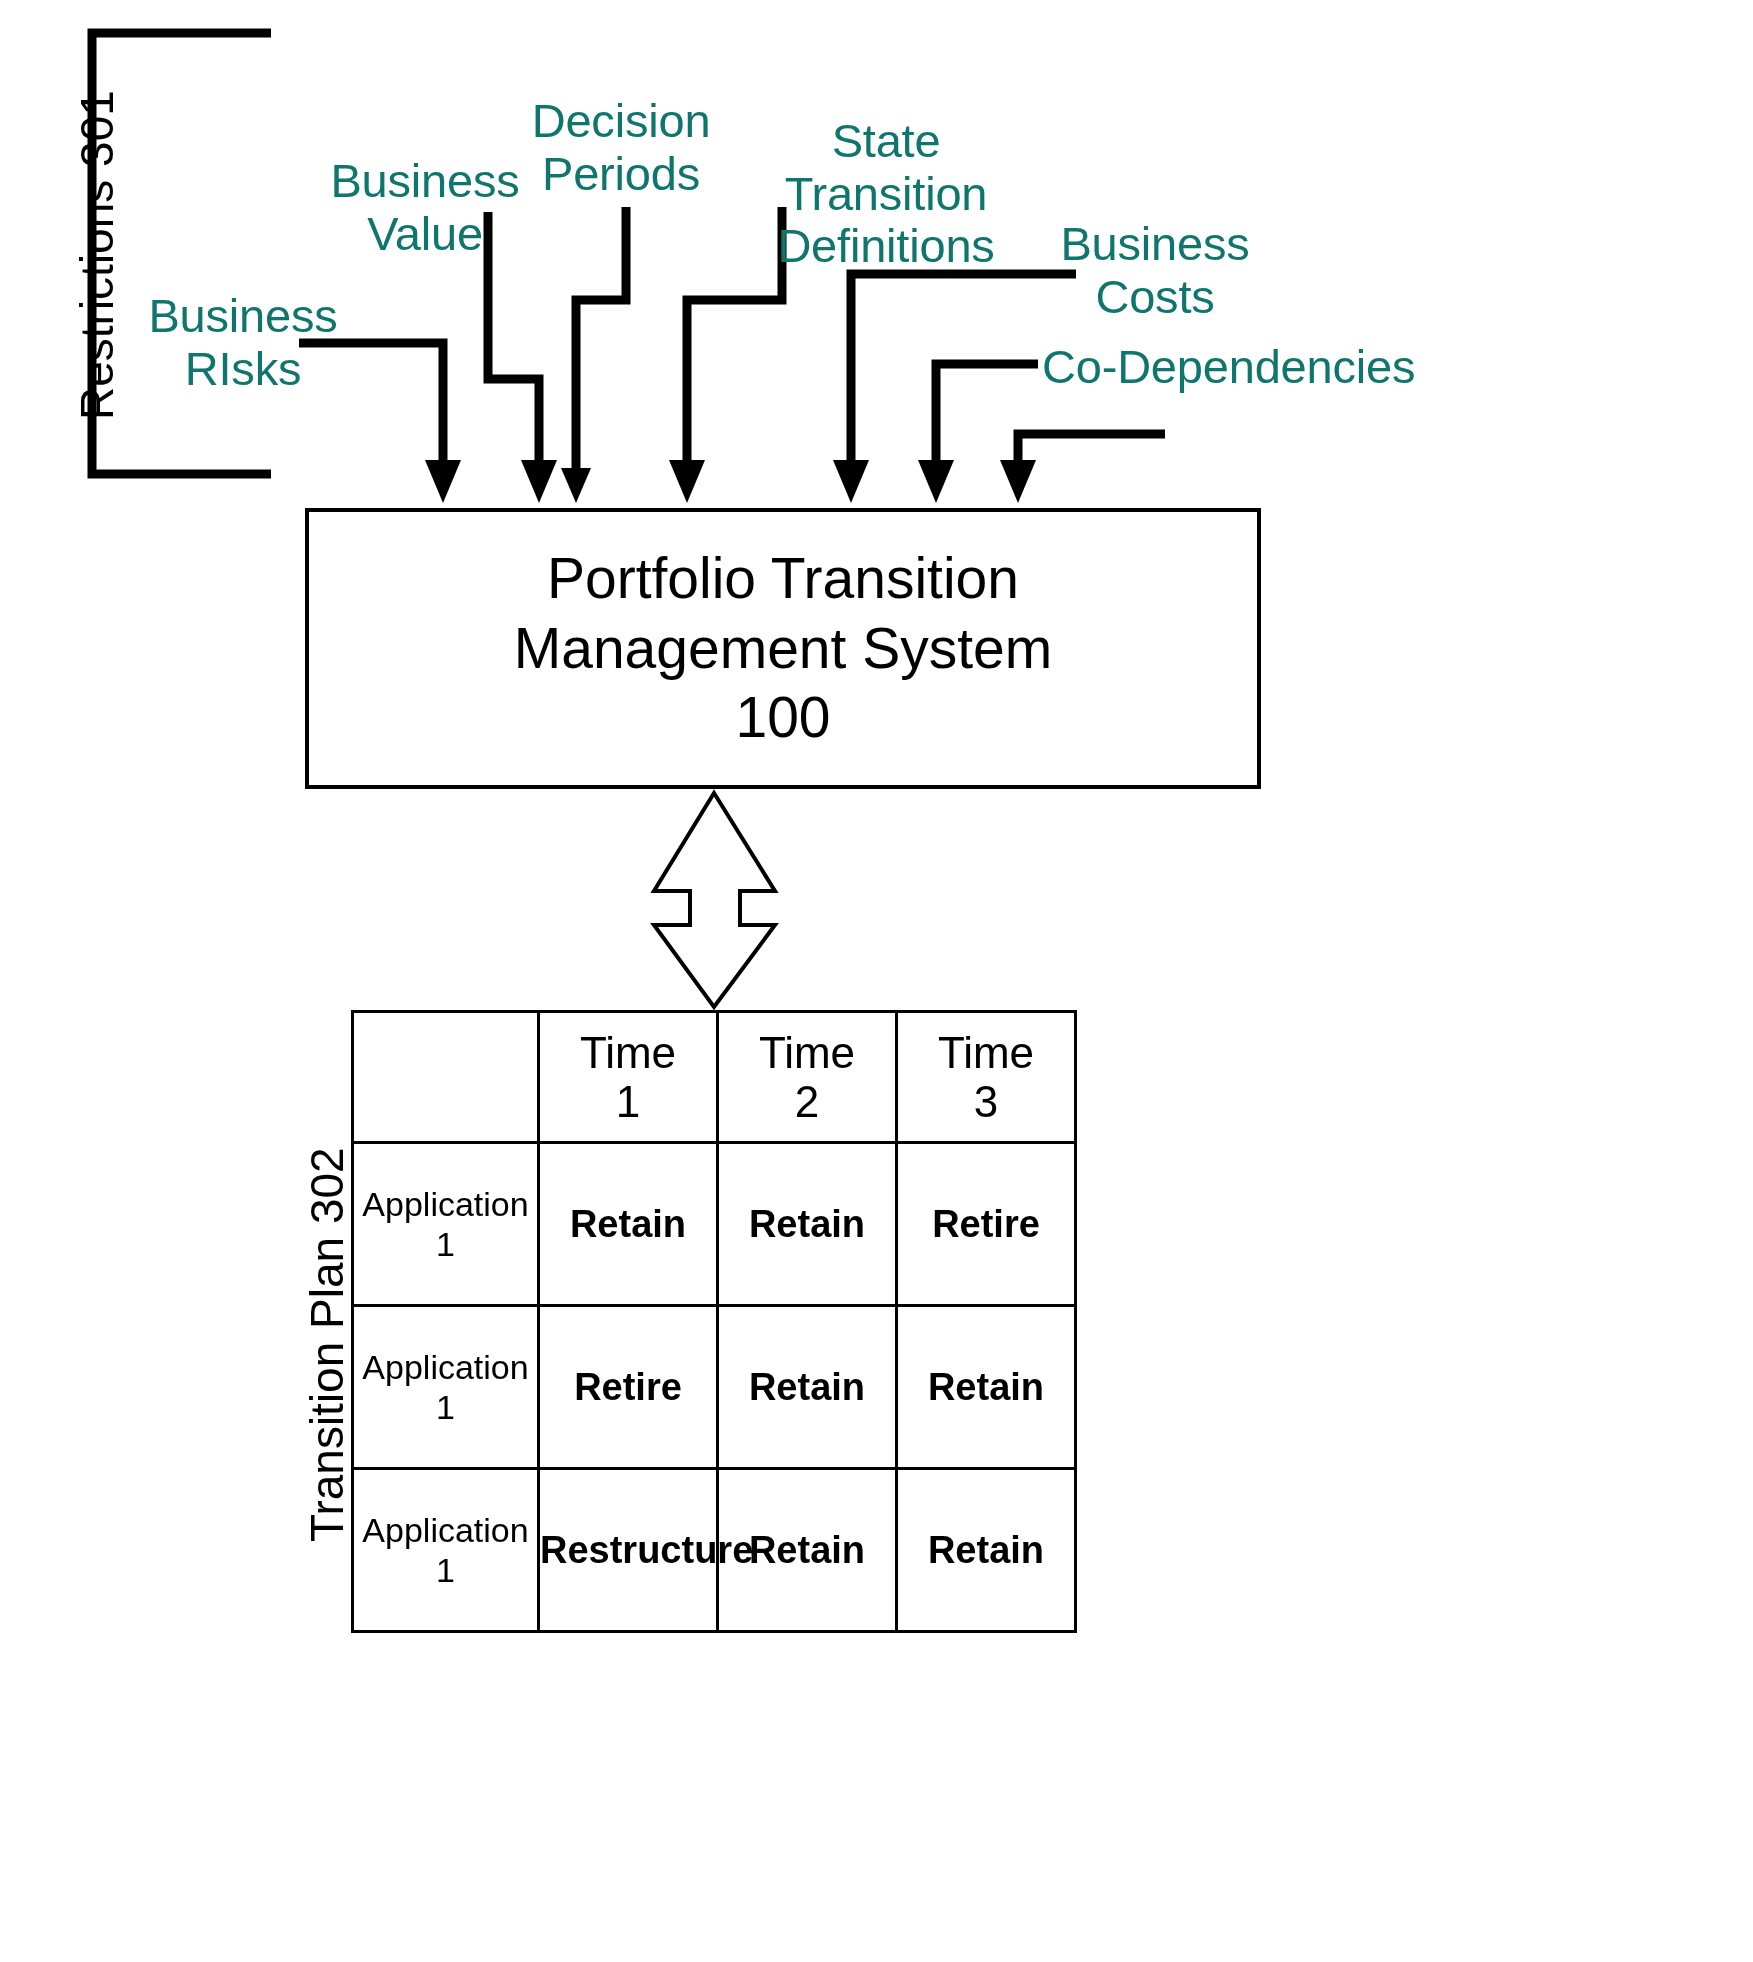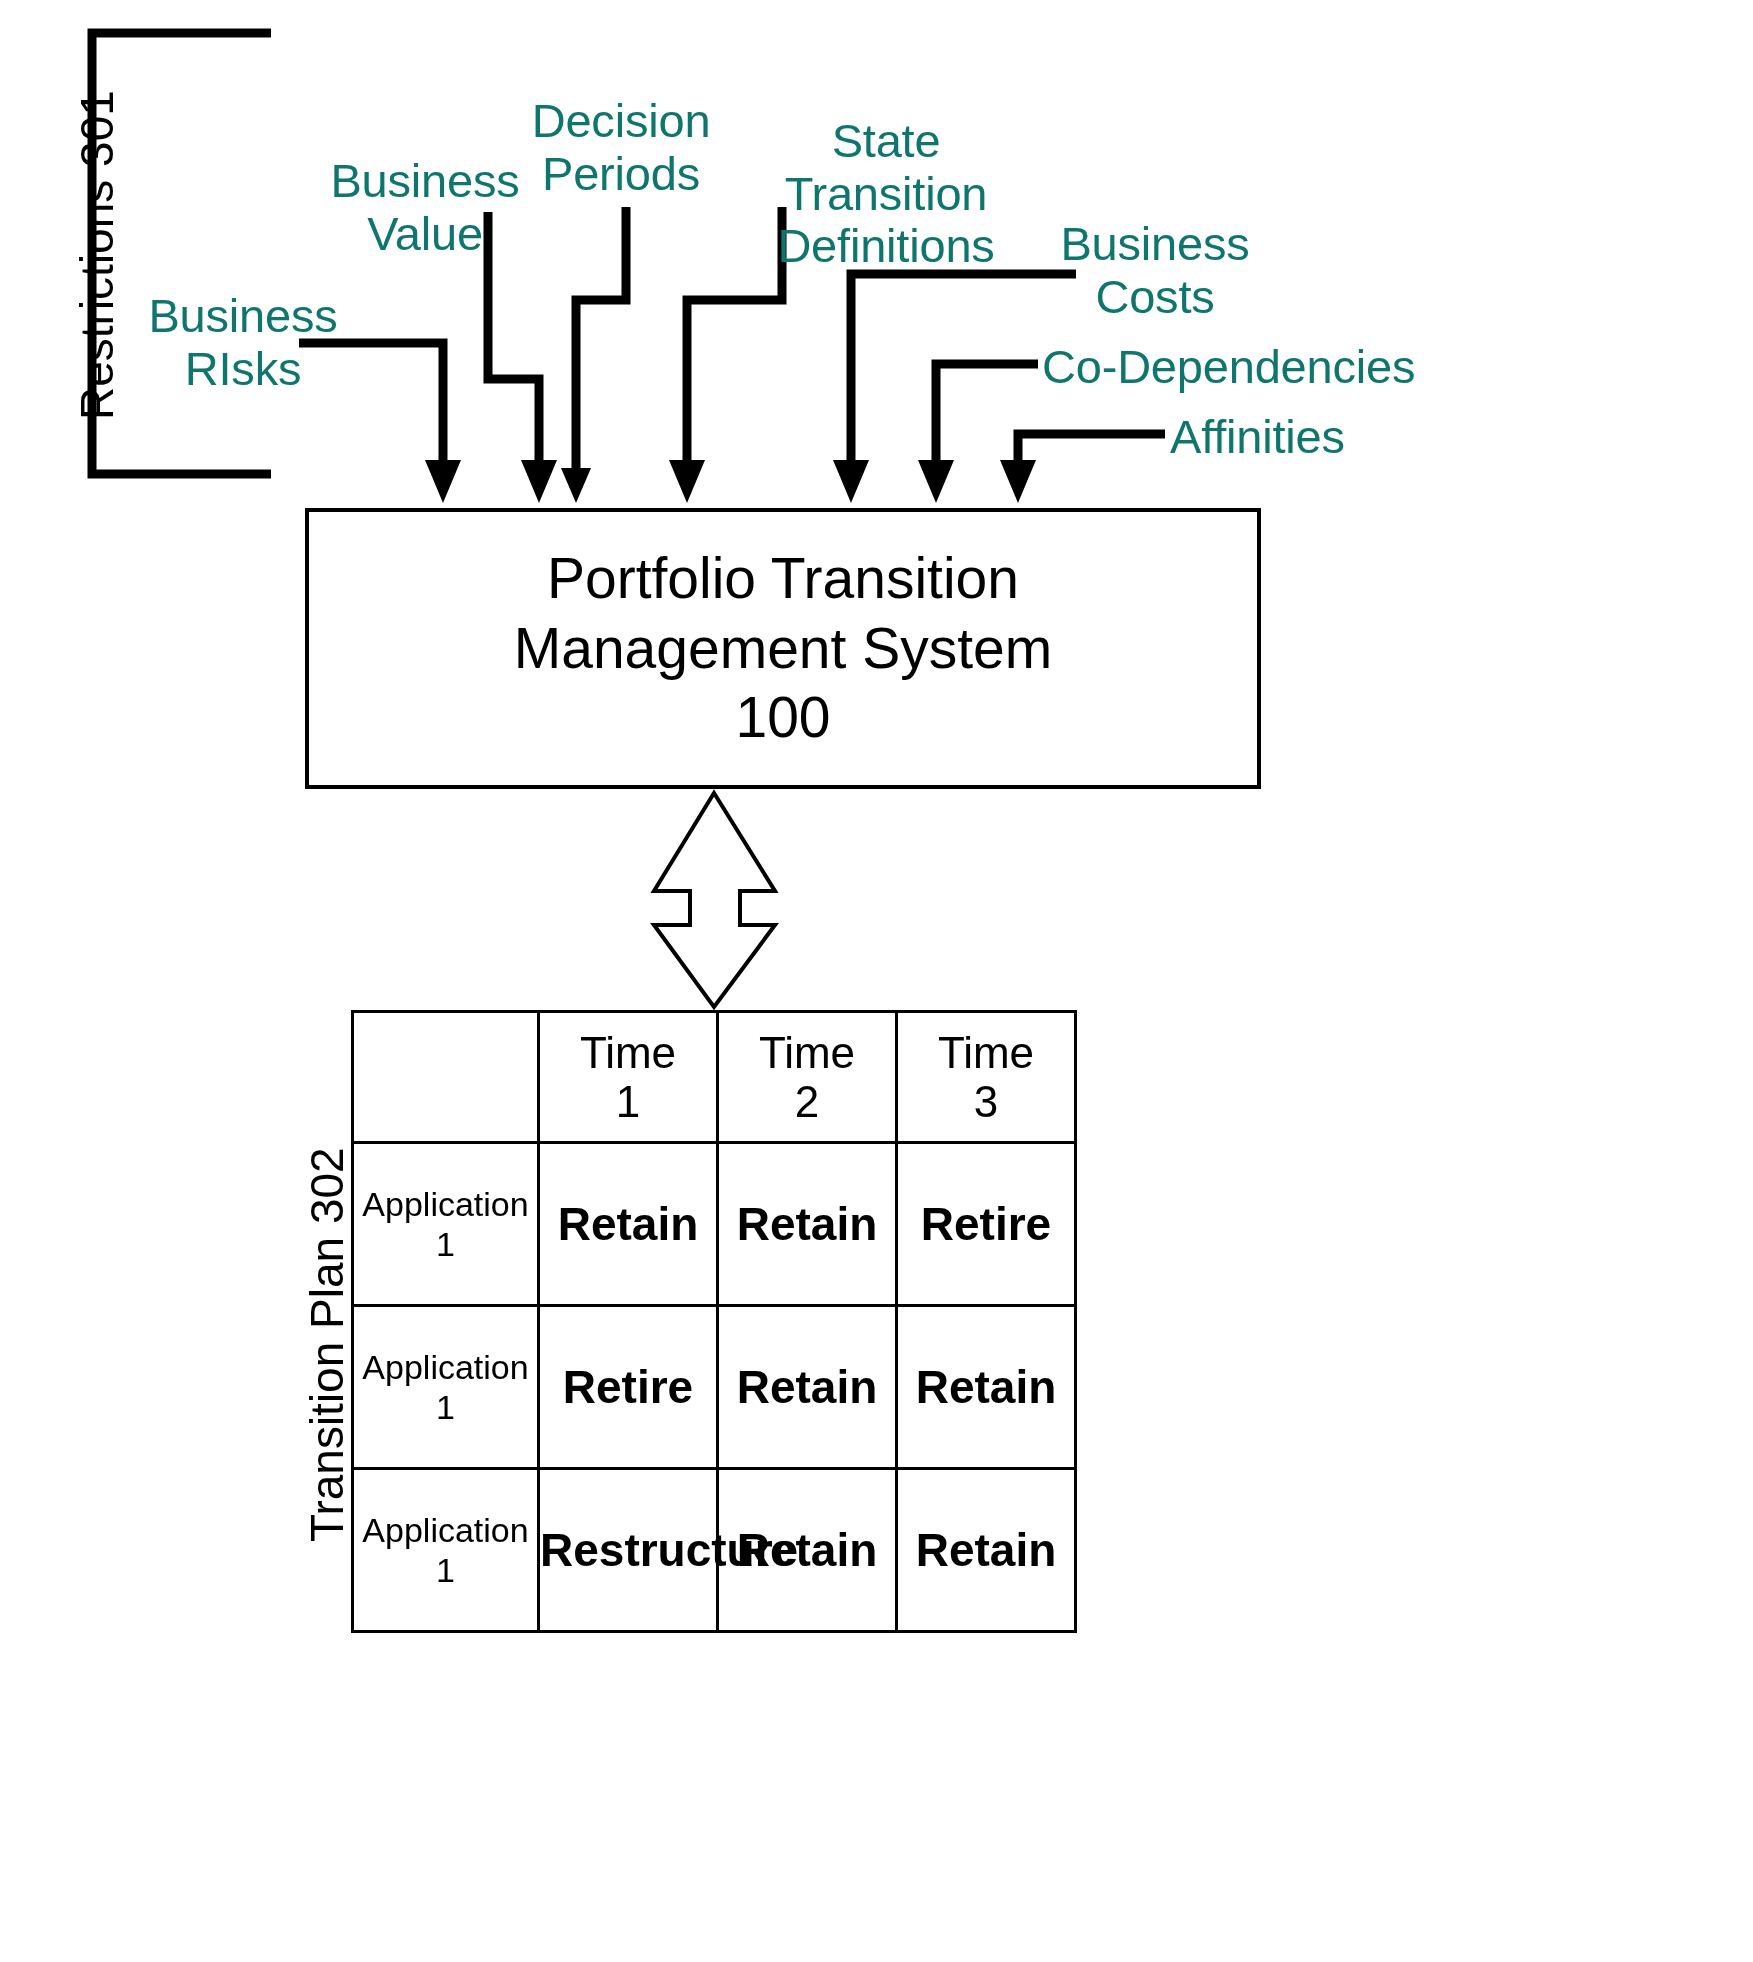--- a/index.html
+++ b/index.html
@@ -95,21 +95,21 @@
   }
   #plan-table .corner { border-top: 3px solid #000; }
   #plan-table .rowhdr {
     height: 160px;
     font-size: 34px;
     line-height: 1.18;
     white-space: pre-line;
     font-weight: normal;
   }
   #plan-table .state {
-    font-size: 46px;
+    font-size: 38px;
     font-weight: bold;
   }
   #plan-table col.c0 { width: 186px; }
   #plan-table col.c1 { width: 179px; }
   #plan-table col.c2 { width: 179px; }
   #plan-table col.c3 { width: 179px; }
 </style>
 </head>
 <body>
 
@@ -187,21 +187,20 @@
 Periods</div>
 
   <div class="lbl center" style="left:736px; top:115px; width:300px;text-align:center;">State Transition
 Definitions</div>
 
   <div class="lbl center" style="left:1040px; top:218px; width:230px;">Business
 Costs</div>
 
   <div class="lbl left" style="left:1042px; top:341px; width:420px;">Co-Dependencies</div>
 
-  <div class="lbl left" style="left:1170px; top:411px; width:320px;">Affinities</div>
 
   <div id="system-box">
     <div class="box-text">Portfolio Transition
 Management System
 100</div>
   </div>
 
   <table id="plan-table">
     <colgroup>
       <col class="c0">

